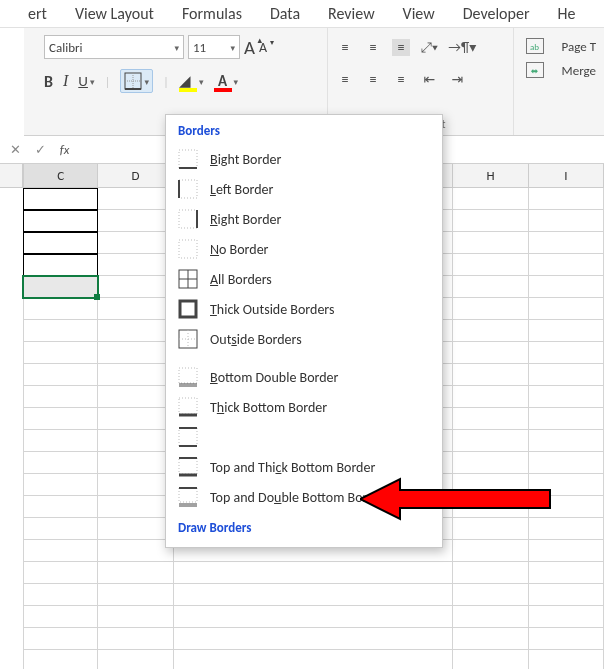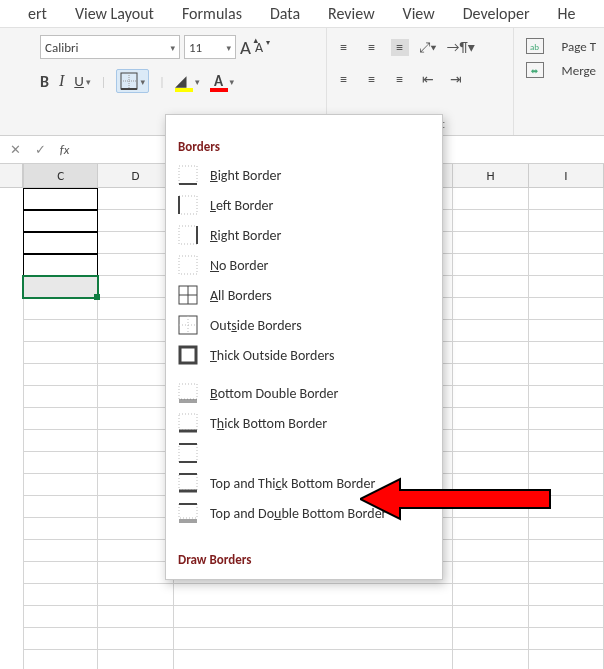--- a/index.html
+++ b/index.html
@@ -26,22 +26,23 @@
     white-space:nowrap;
   }
   .tabs-row span{cursor:default;}
 
   
   .ribbon {
     height:108px;
     background:#f5f5f5;
     border-bottom:1px solid #d0d0d0;
     display:flex;
-    padding-left:32px;
+    padding-left:12px;
     position:relative;
+    margin-left:24px;
   }
   .group {
     border-right:1px solid #e1e1e1;
     padding:6px 8px 4px 8px;
     display:flex;
     flex-direction:column;
     justify-content:space-between;
   }
   .group-label {
     text-align:center;
@@ -127,21 +128,21 @@
   .bcell{border:1px solid #000 !important;}
   .selcell{background:#e8e8e8; outline:2px solid #107c41; outline-offset:-1px; position:relative;}
   .selcell::after{content:"";position:absolute;right:-3px;bottom:-3px;width:6px;height:6px;background:#107c41;}
 
   
   .dropdown{
     position:absolute; left:165px; top:114px; width:278px;
     background:#fff; border:1px solid #c8c8c8; box-shadow:2px 4px 10px rgba(0,0,0,.25);
     z-index:50; padding-bottom:6px;
   }
-  .dd-section-title{font-weight:600;padding:24px 10px 6px 12px;color:#7f1d1d;}
+  .dd-section-title{font-weight:600;padding:8px 10px 6px 12px;color:#1d4ed8;}
   .dd-item{
     display:flex;align-items:center;gap:12px;padding:5px 10px 5px 12px;
     font-size:14px;color:#333;cursor:default;
   }
   .dd-item .bicon{width:20px;height:20px;flex-shrink:0;}
   .dd-item u{text-decoration:underline;}
 
   
   .arrow{
     position:absolute;left:360px;top:474px;z-index:60;pointer-events:none;
@@ -479,31 +480,31 @@
   <div class="dd-item">
     <svg class="bicon" width="20" height="20">
         <rect x="1" y="1" width="18" height="18" fill="none" stroke="#444"></rect>
         <line x1="10" y1="1" x2="10" y2="19" stroke="#444"></line>
         <line x1="1" y1="10" x2="19" y2="10" stroke="#444"></line>
       </svg>
     <span><u>A</u>ll Borders</span>
   </div>
   <div class="dd-item">
     <svg class="bicon" width="20" height="20">
+        <rect x="2" y="2" width="16" height="16" fill="none" stroke="#444" stroke-width="3"></rect>
+      </svg>
+    <span><u>T</u>hick Outside Borders</span>
+  </div>
+  <div class="dd-item">
+    <svg class="bicon" width="20" height="20">
         <rect x="1" y="1" width="18" height="18" fill="none" stroke="#444"></rect>
         <line x1="10" y1="1" x2="10" y2="19" stroke="#bbb" stroke-dasharray="1 2"></line>
         <line x1="1" y1="10" x2="19" y2="10" stroke="#bbb" stroke-dasharray="1 2"></line>
       </svg>
     <span>Out<u>s</u>ide Borders</span>
-  </div>
-  <div class="dd-item">
-    <svg class="bicon" width="20" height="20">
-        <rect x="2" y="2" width="16" height="16" fill="none" stroke="#444" stroke-width="3"></rect>
-      </svg>
-    <span><u>T</u>hick Outside Borders</span>
   </div>
   <div style="height:8px"></div>
   <div class="dd-item">
     <svg class="bicon" width="20" height="20">
         <rect x="1" y="1" width="18" height="15" fill="none" stroke="#bbb" stroke-dasharray="1 2"></rect>
         <line x1="1" y1="17" x2="19" y2="17" stroke="#444"></line>
         <line x1="1" y1="19" x2="19" y2="19" stroke="#444"></line>
       </svg>
     <span><u>B</u>ottom Double Border</span>
   </div>

